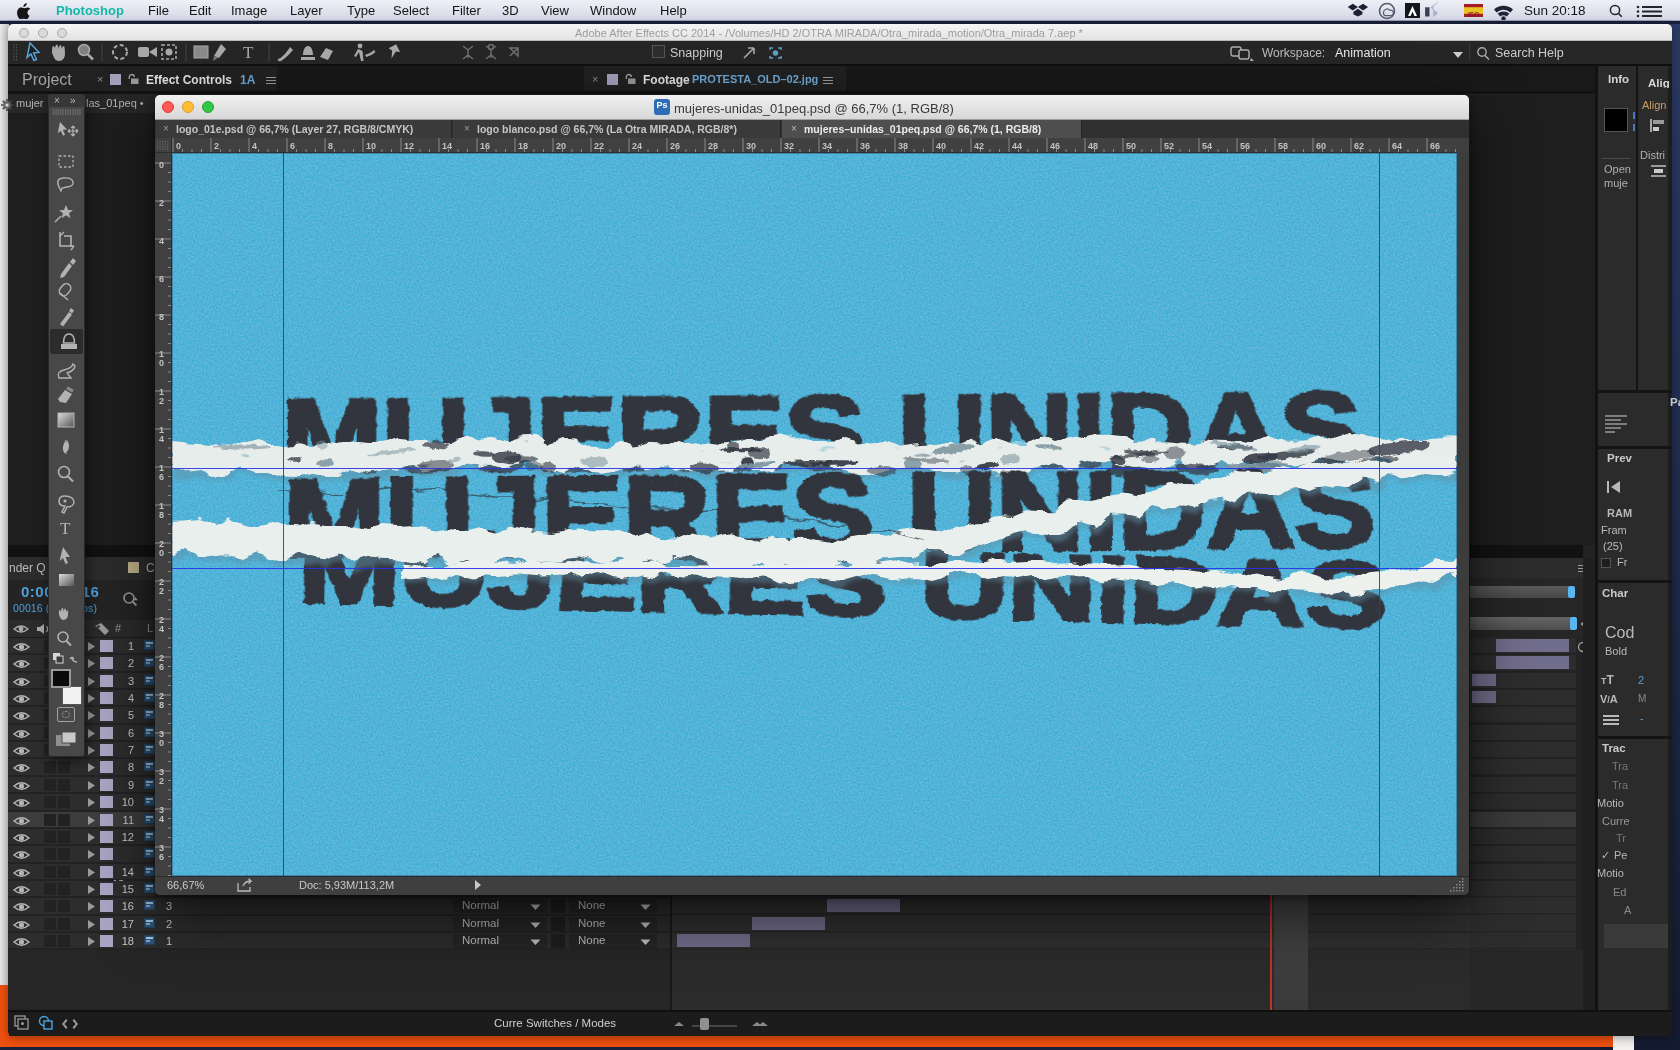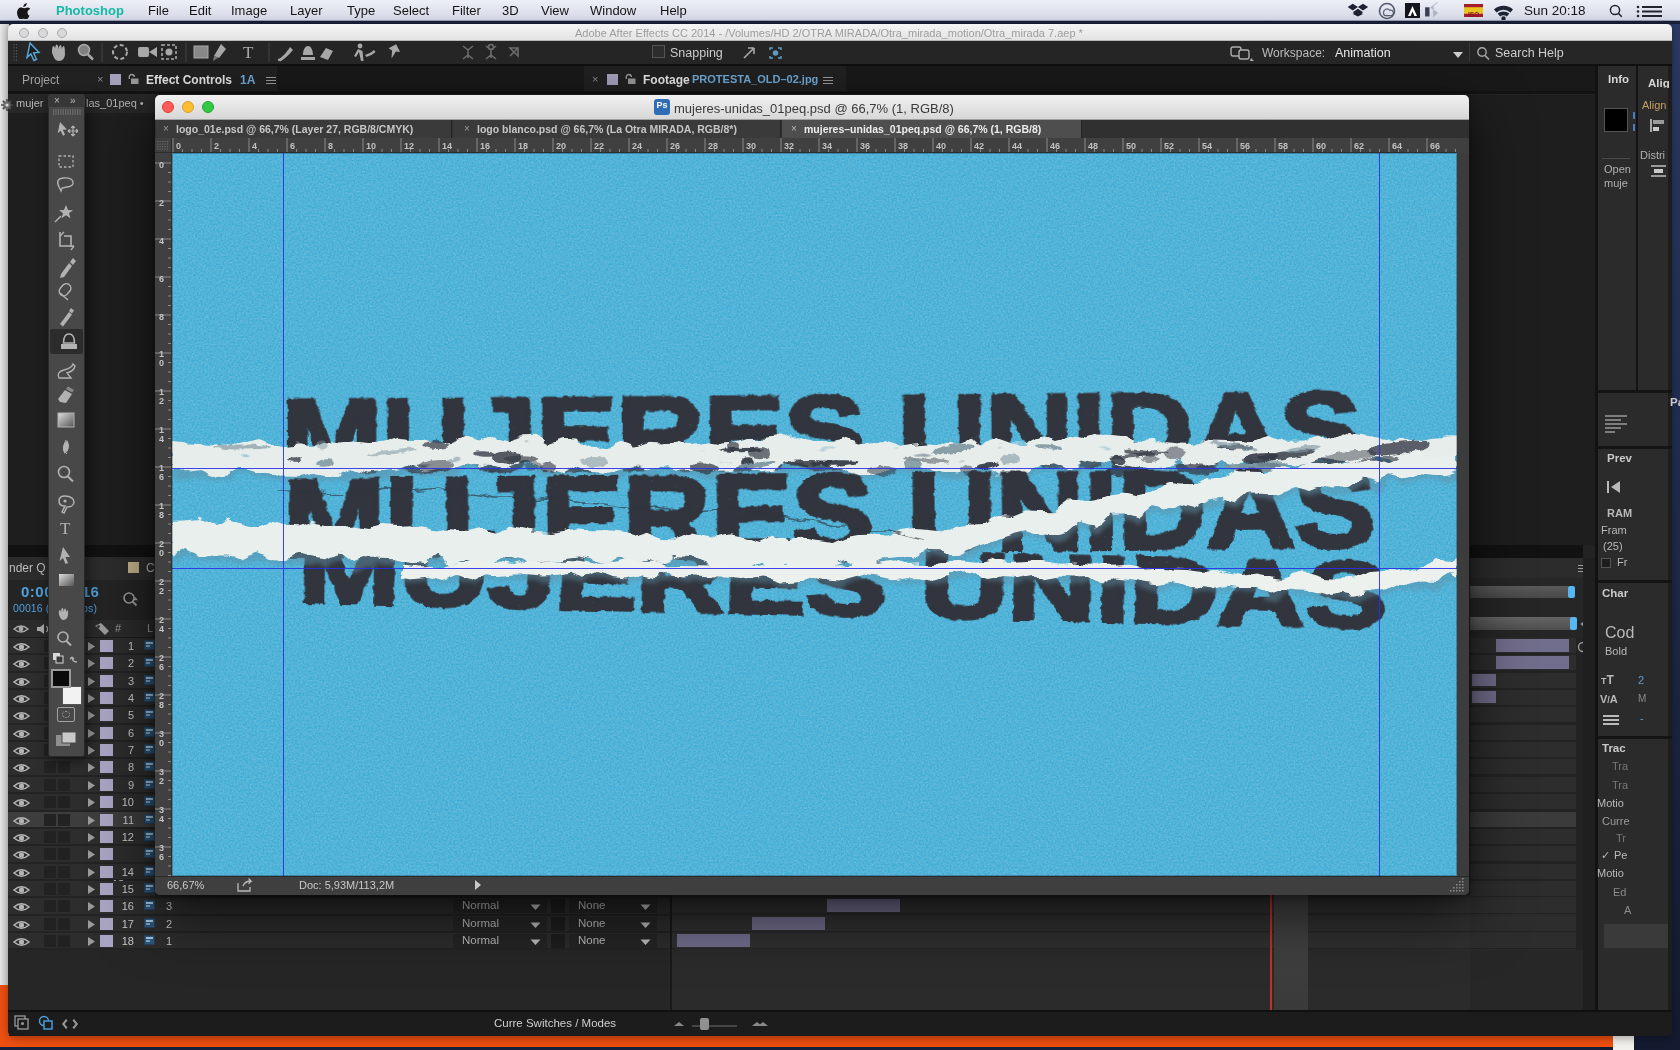--- a/index.html
+++ b/index.html
@@ -143,21 +143,21 @@
 <div style="position:absolute;left:1469px;top:43px;width:1px;height:18px;background:#3a3a3a;"></div>
 <svg style="position:absolute;left:1476px;top:46px" width="15" height="14" viewBox="0 0 15 14">
     <circle cx="6" cy="6" r="4.2" fill="none" stroke="#a9a9a9" stroke-width="1.4"></circle>
     <path d="M9 9.5l4 4" stroke="#a9a9a9" stroke-width="1.6"></path>
   </svg>
 <div style="position:absolute;left:1495px;top:46px;font-size:12.5px;color:#cdcdcd;font-weight:normal;white-space:nowrap;line-height:14.5px;">Search Help</div>
 <div style="position:absolute;left:8px;top:66px;width:1664px;height:27px;background:#191919;"></div>
 <div style="position:absolute;left:8px;top:66px;width:269px;height:25px;background:#212121;"></div>
 <div style="position:absolute;left:584px;top:66px;width:262px;height:25px;background:#212121;"></div>
 <div style="position:absolute;left:8px;top:91px;width:1664px;height:3px;background:#131313;"></div>
-<div style="position:absolute;left:22px;top:73px;font-size:12px;color:#a2a2a2;font-weight:normal;white-space:nowrap;line-height:14px;">Project</div>
+<div style="position:absolute;left:22px;top:73px;font-size:16px;color:#a2a2a2;font-weight:normal;white-space:nowrap;line-height:14px;">Project</div>
 <div style="position:absolute;left:97px;top:73px;font-size:11px;color:#8d8d8d;font-weight:normal;white-space:nowrap;line-height:13px;">×</div>
 <div style="position:absolute;left:110px;top:74px;width:11px;height:11px;background:#a5a1bd;"></div>
 <svg style="position:absolute;left:128px;top:73px" width="12" height="12" viewBox="0 0 12 12">
     <path d="M3.5 5.5V3.5a2.5 2.5 0 015 0" fill="none" stroke="#9a9a9a" stroke-width="1.4" transform="translate(-2.2,0.5)"></path>
     <rect x="3" y="5.5" width="7.5" height="5.5" fill="#9a9a9a"></rect>
   </svg>
 <div style="position:absolute;left:146px;top:73px;font-size:12px;color:#e4e4e4;font-weight:bold;white-space:nowrap;line-height:14px;">Effect Controls</div>
 <div style="position:absolute;left:240px;top:73px;font-size:12px;color:#6fa9d6;font-weight:bold;white-space:nowrap;line-height:14px;">1A</div>
 <svg style="position:absolute;left:265px;top:76px" width="12" height="9">
     <g stroke="#9a9a9a" stroke-width="1.2">

